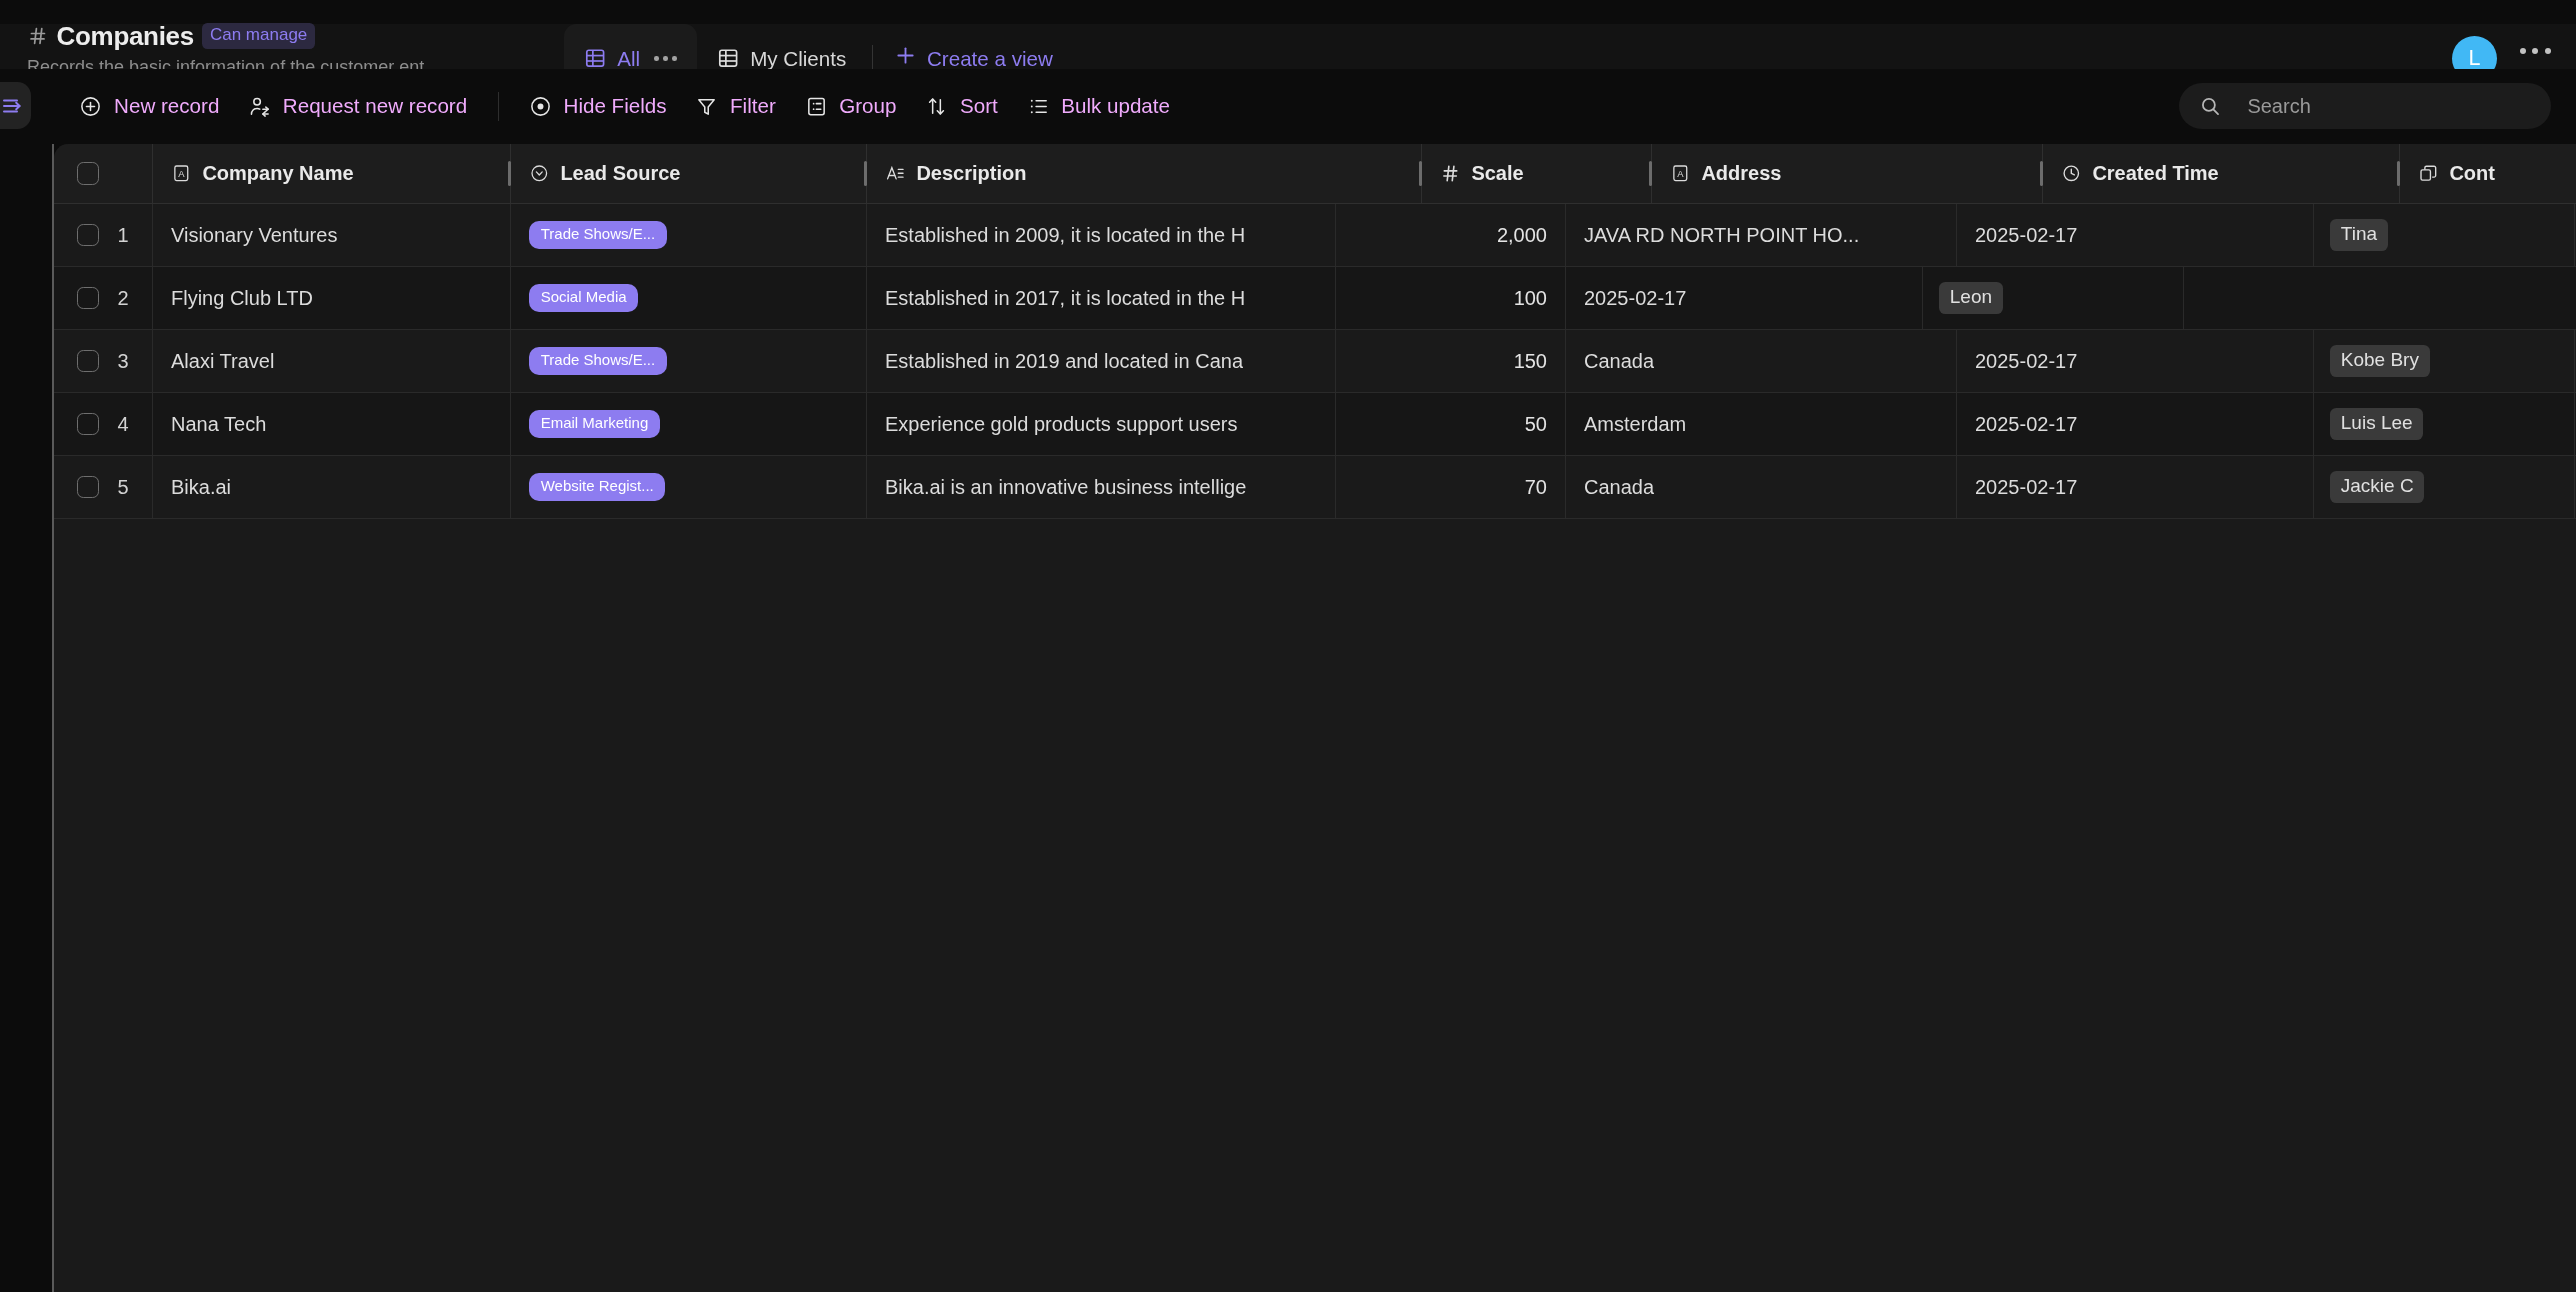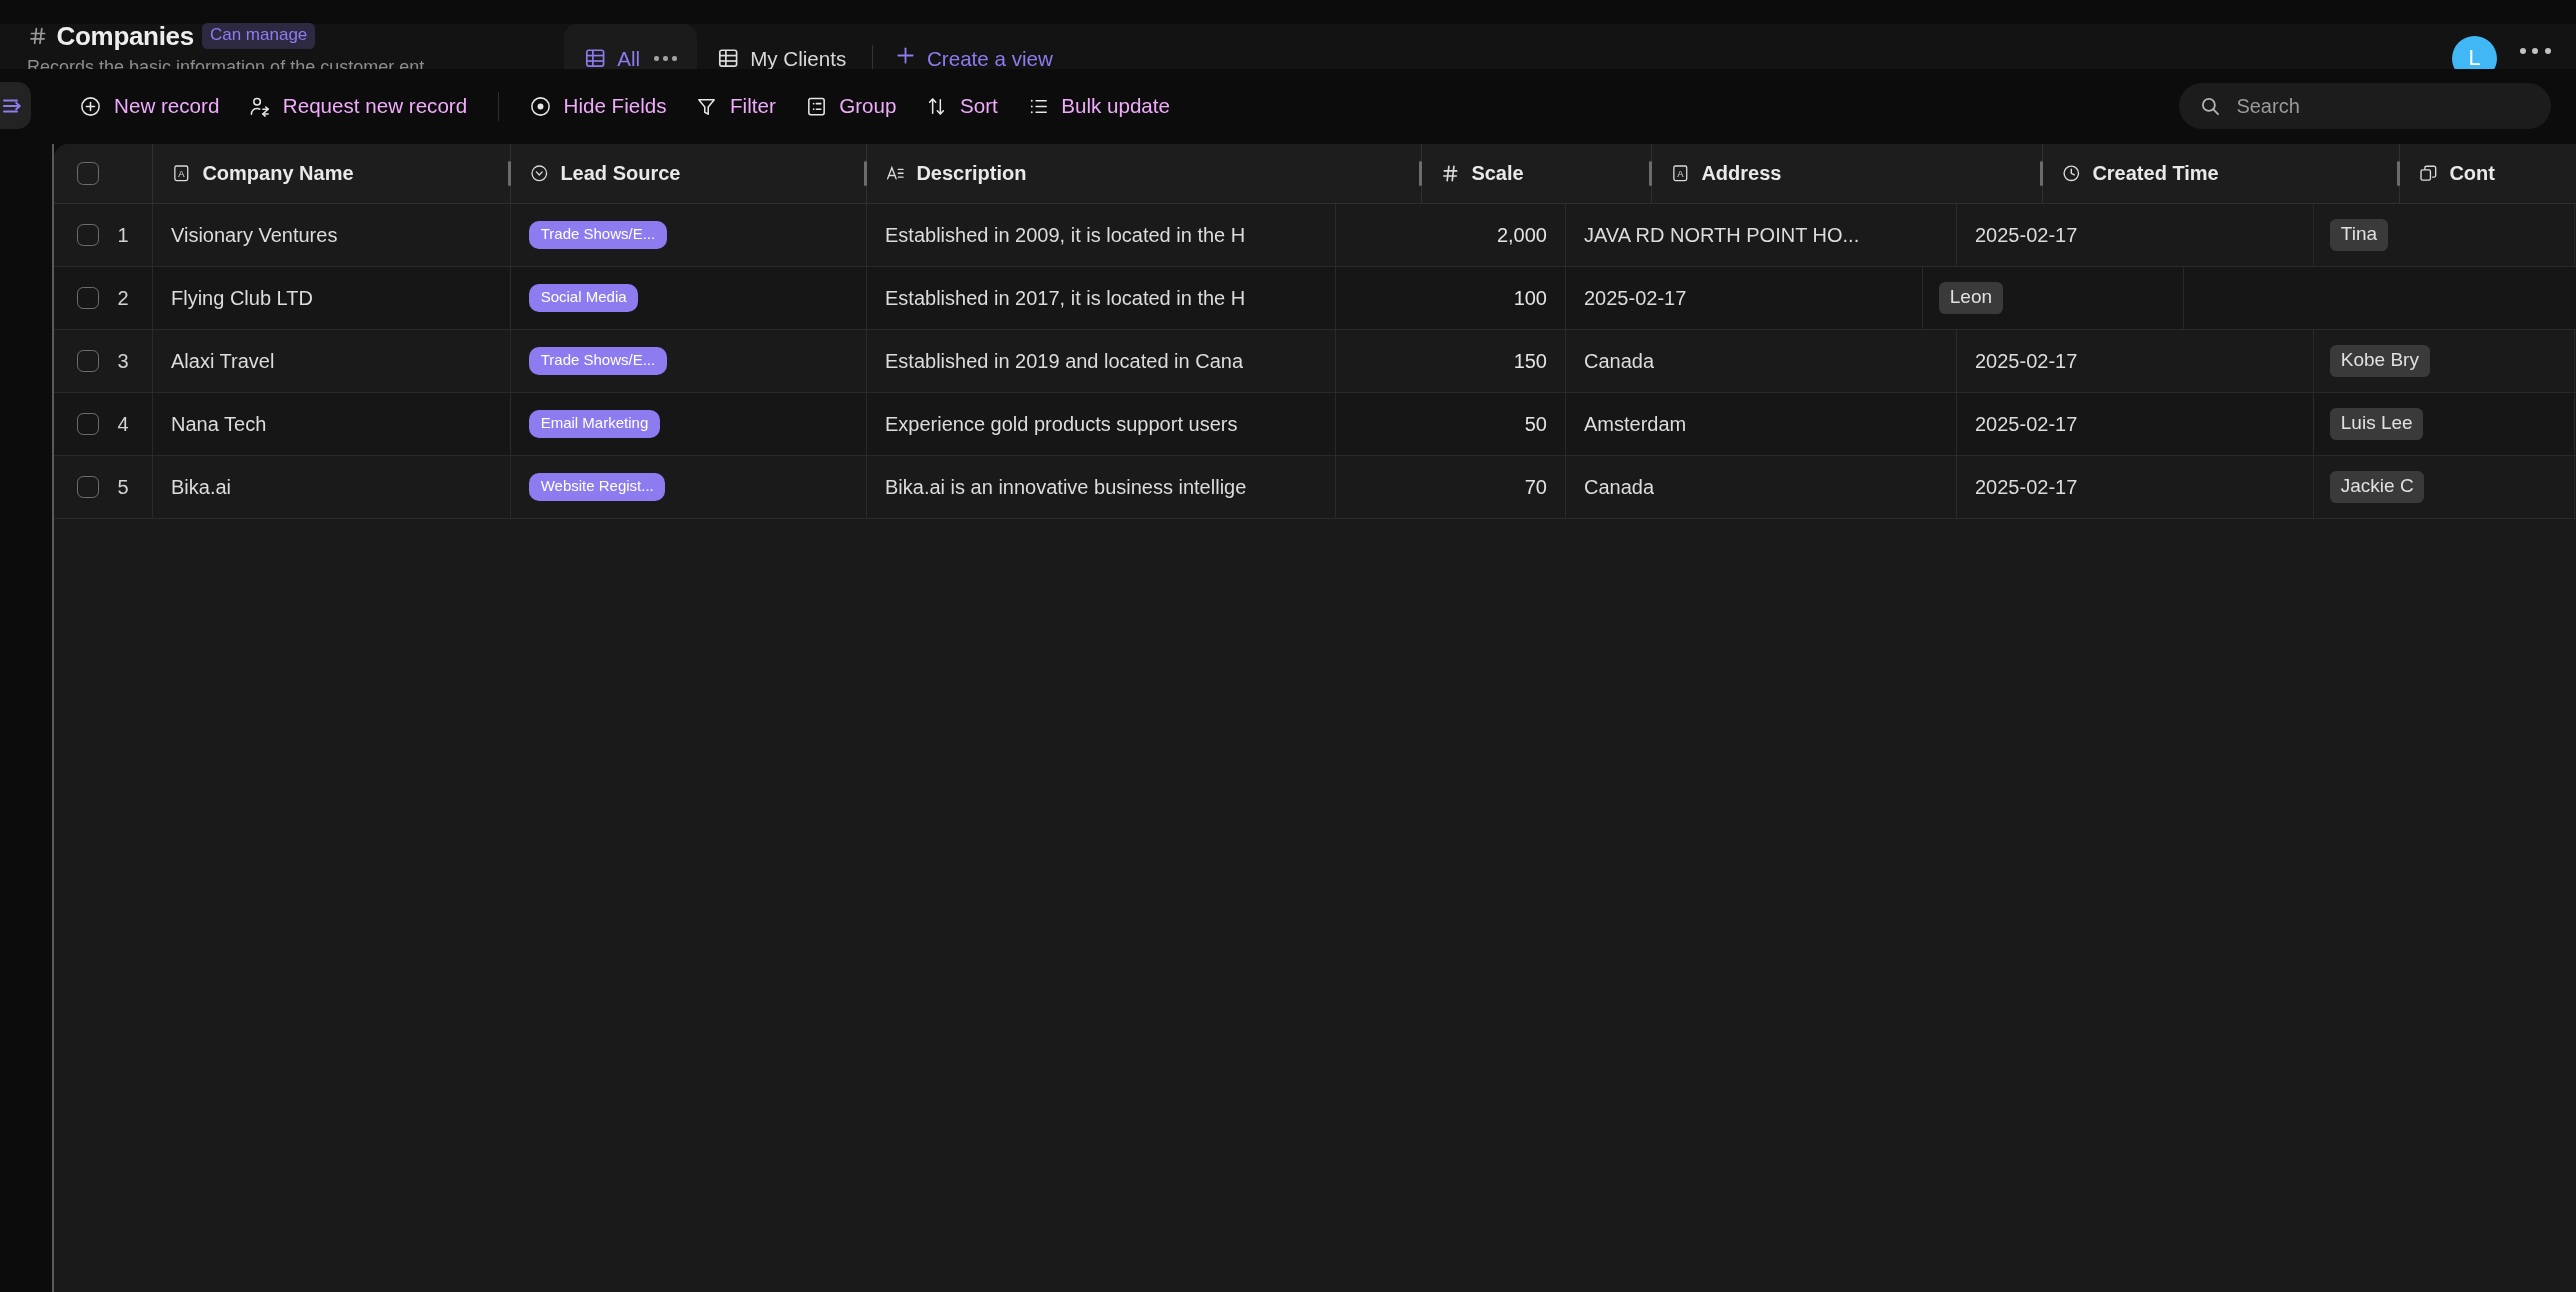--- a/index.html
+++ b/index.html
@@ -107,21 +107,21 @@
     height: 74px; padding: 0 14.4px; cursor: pointer;
   }
   .tb-label { font-size: 20.6px; color: #f0abfc; white-space: nowrap; }
   .tb-sep { width: 0.9px; height: 29px; background: #2e2e2e; margin: 0 16px; }
   .ico { display: flex; align-items: center; justify-content: center; flex: none; }
 
   .searchbox {
     position: absolute; right: 25px; top: 14.4px;
     width: 372px; height: 46px; border-radius: 23px;
     background: #1c1c1c;
-    display: flex; align-items: center; gap: 15px; padding: 0 20px;
+    display: flex; align-items: center; gap: 26px; padding: 0 20px;
     cursor: text;
   }
   .search-input {
     background: transparent; border: none; outline: none;
     color: #e6e6e6; font-size: 20px; font-family: "Liberation Sans", sans-serif;
     width: 100%;
   }
   .search-input::placeholder { color: #9a9a9a; }
 
   

